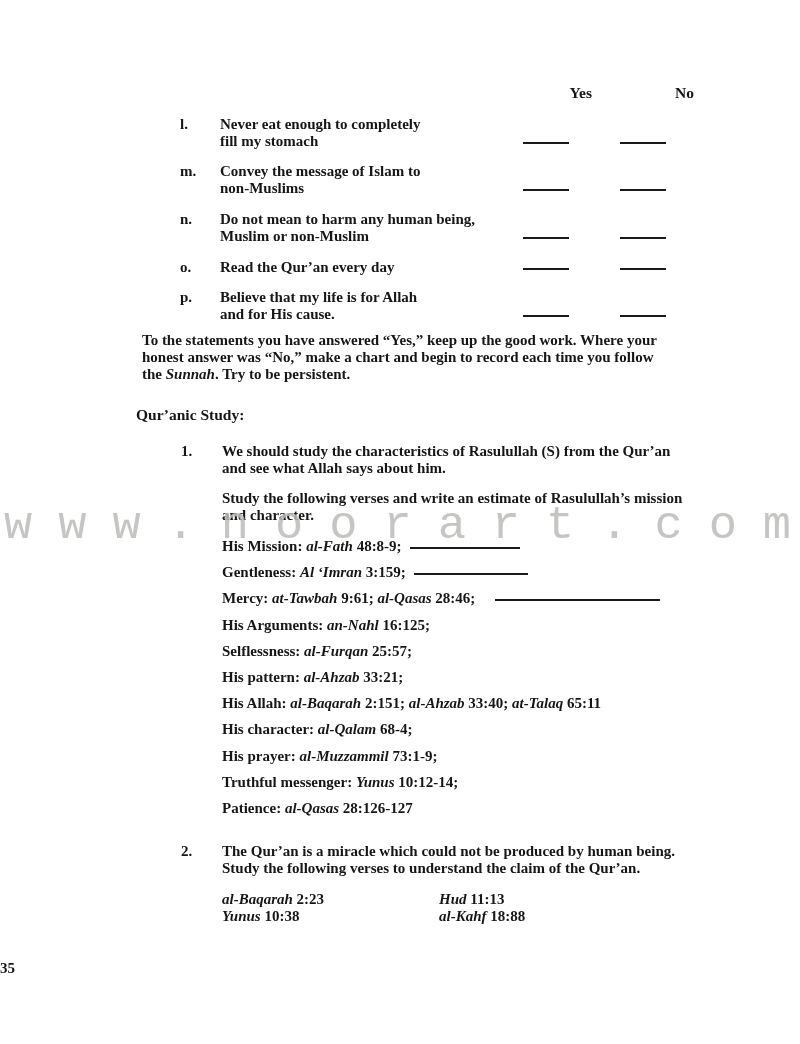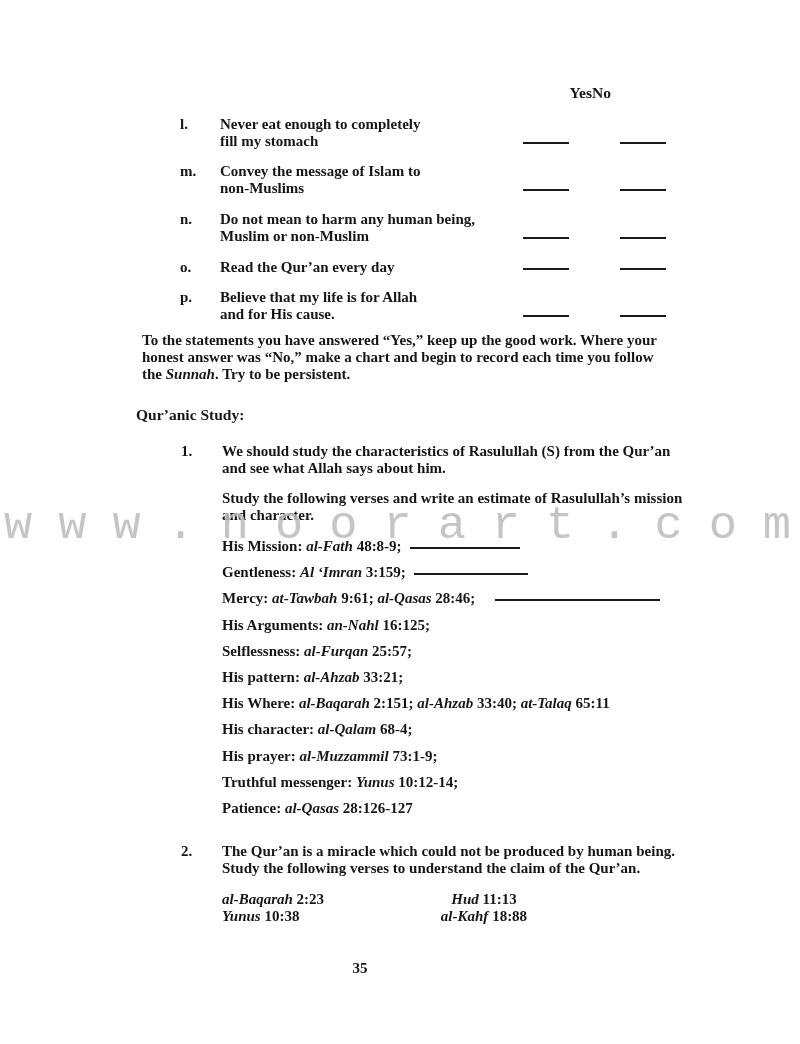--- a/index.html
+++ b/index.html
@@ -15,21 +15,21 @@
     overflow: hidden;
   }
   .it { font-style: italic; margin-top: 45px; }
   .tline { display: block; line-height: 17px; white-space: nowrap; }
   .tline:empty { display: none; }
 
   
   .yn-header { position: absolute; top: 84px; left: 0; width: 694px; display: flex; font-size: 15.5px; }
   .col-spacer { width: 500px; }
   .col-yes { width: 92px; text-align: right; }
-  .col-no  { width: 102px; text-align: left; }
+  .col-no  { width: 102px; text-align: right; }
 
   
   .check-row { position: absolute; left: 0; width: 694px; display: flex; align-items: flex-start; }
   .c-letter { margin-left: 180px; width: 40px; line-height: 17px; }
   .c-text   { width: 280px; }
   .c-yes    { width: 92px;  text-align: center; align-self: flex-end; line-height: 17px; }
   .c-no     { width: 102px; text-align: center; align-self: flex-end; line-height: 17px; }
   .ans-line { display: inline-block; width: 46px; height: 0; border-bottom: 2px solid #1a1a1a; position: relative; top: -2px; }
 
   
@@ -44,23 +44,23 @@
   .verses { position: absolute; left: 222px; top: 538px; }
   .verse { height: 26.2px; white-space: nowrap; }
   .blank { display: inline-block; height: 0; border-bottom: 2px solid #1a1a1a; position: relative; top: -2px; margin-left: 8px; }
   .blank-a { width: 110px; }
   .blank-b { width: 114px; }
   .blank-c { width: 165px; margin-left: 20px; }
 
   .refs { position: absolute; left: 222px; top: 891px; }
   .ref-row { display: flex; line-height: 17px; }
   .ref-left  { width: 217px; text-align: left; }
-  .ref-right { width: 90px; text-align: center; white-space: nowrap; }
-
-  .page-number { position: absolute; top: 960px; left: 0; width: 720px; text-align: center; }
+  .ref-right { width: 90px; text-align: left; white-space: nowrap; }
+
+  .page-number { position: absolute; top: 960px; left: 0; width: 720px; }
 
   .watermark {
     position: absolute;
     top: 499px;
     left: 4px;
     z-index: 5;
     font-family: "Liberation Mono", "DejaVu Sans Mono", monospace;
     font-weight: 400;
     font-size: 47px;
     letter-spacing: 26px;
@@ -166,21 +166,21 @@
     <div class="verse">
       <span><span>His Arguments: </span><span class="it">an-Nahl</span><span> 16:125;</span></span>
     </div>
     <div class="verse">
       <span><span>Selflessness: </span><span class="it">al-Furqan</span><span> 25:57;</span></span>
     </div>
     <div class="verse">
       <span><span>His pattern: </span><span class="it">al-Ahzab</span><span> 33:21;</span></span>
     </div>
     <div class="verse">
-      <span><span>His Where: </span><span class="it">al-Baqarah</span><span> 2:151; </span><span class="it">al-Ahzab</span><span> 33:40; </span><span class="it">at-Talaq</span><span> 65:11</span></span>
+      <span><span>His Allah: </span><span class="it">al-Baqarah</span><span> 2:151; </span><span class="it">al-Ahzab</span><span> 33:40; </span><span class="it">at-Talaq</span><span> 65:11</span></span>
     </div>
     <div class="verse">
       <span><span>His character: </span><span class="it">al-Qalam</span><span> 68-4;</span></span>
     </div>
     <div class="verse">
       <span><span>His prayer: </span><span class="it">al-Muzzammil</span><span> 73:1-9;</span></span>
     </div>
     <div class="verse">
       <span><span>Truthful messenger: </span><span class="it">Yunus</span><span> 10:12-14;</span></span>
     </div>

